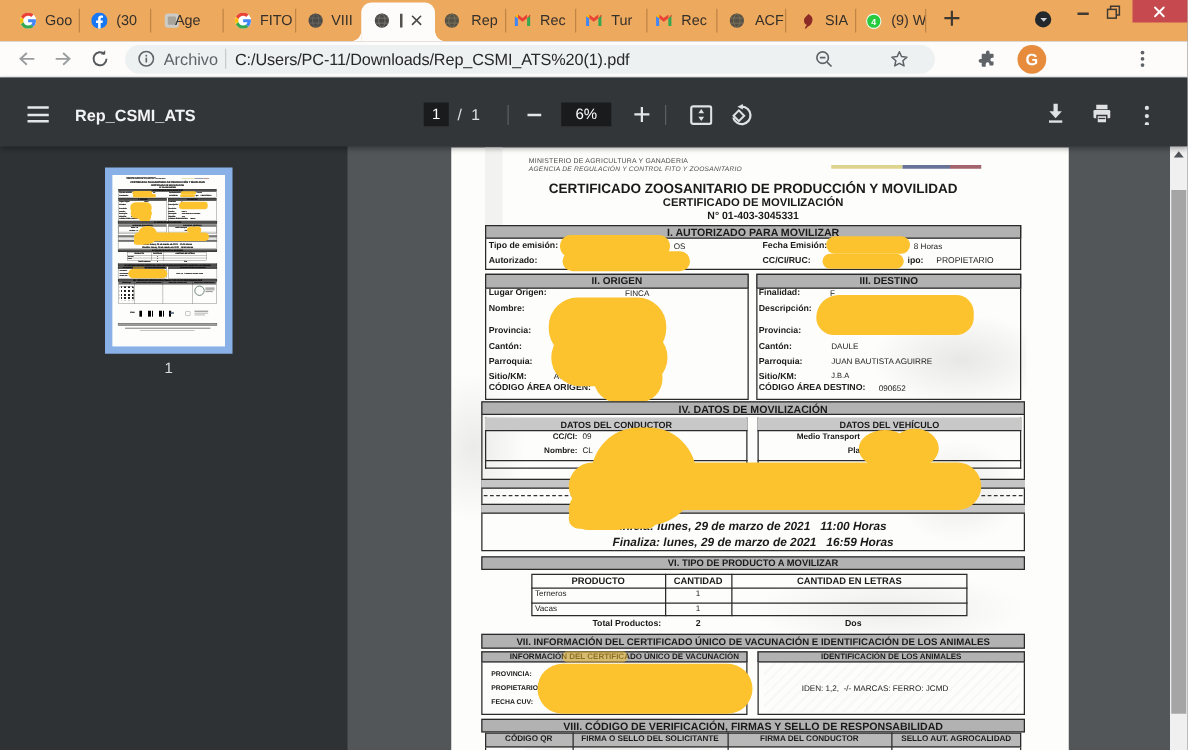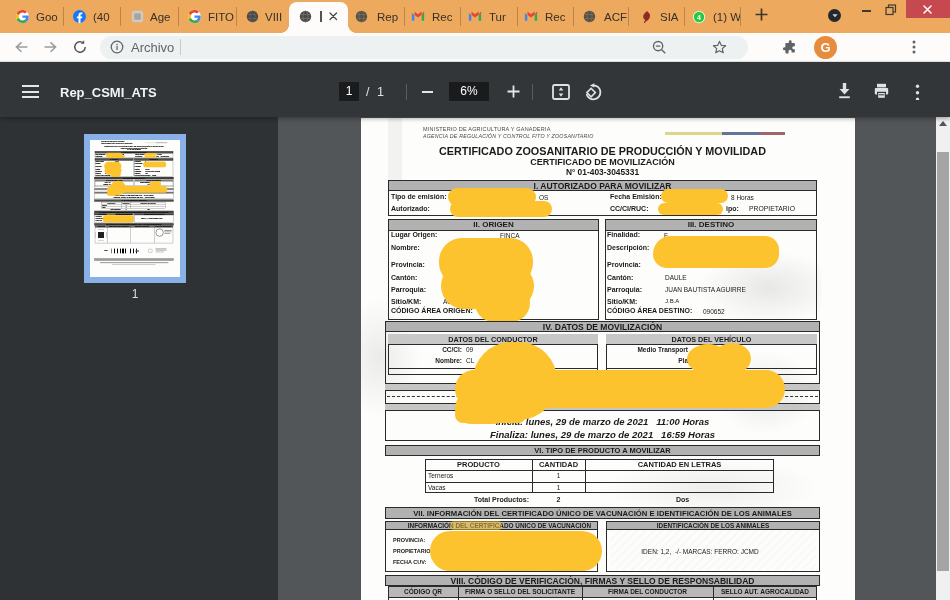--- a/index.html
+++ b/index.html
@@ -71,30 +71,30 @@
       </div>
     <div class="tabtxt" style="left:36px;width:24px;">Goo</div>
     <div class="tabdiv" style="left:63px;"></div>
 
     <div class="tabico" style="left:73px;">
         <svg width="13" height="13" viewBox="0 0 36 36">
           <circle cx="18" cy="18" r="18" fill="#1877F2"></circle>
           <path fill="#fff" d="M25 23l.8-5.2h-5V14.4c0-1.4.7-2.8 2.9-2.8h2.3V7.2S24 6.8 22 6.8c-4.1 0-6.8 2.5-6.8 7v4h-4.6V23h4.6v13h5.6V23z"></path>
         </svg>
       </div>
-    <div class="tabtxt" style="left:93px;width:24px;">(40</div>
+    <div class="tabtxt" style="left:93px;width:24px;">(30</div>
     <div class="tabdiv" style="left:120px;"></div>
 
     <div class="tabico" style="left:131px;">
         <svg width="13" height="13" viewBox="0 0 16 16">
           <rect x="1" y="1" width="14" height="14" rx="3" fill="#cdcbc6"></rect>
           <rect x="4" y="4" width="8" height="8" rx="1" fill="#a8a49c"></rect>
         </svg>
       </div>
-    <div class="tabtxt" style="left:150px;width:25px;">Age</div>
+    <div class="tabtxt" style="left:140px;width:25px;">Age</div>
     <div class="tabdiv" style="left:178px;"></div>
 
     <div class="tabico" style="left:188px;">
         <svg width="13" height="13" viewBox="0 0 48 48">
           <circle cx="24" cy="24" r="24" fill="#fff"></circle>
           <path fill="#EA4335" d="M24 9.5c3.54 0 6.71 1.22 9.21 3.6l6.85-6.85C35.9 2.38 30.47 0 24 0 14.62 0 6.51 5.38 2.56 13.22l7.98 6.19C12.43 13.72 17.74 9.5 24 9.5z"></path>
           <path fill="#4285F4" d="M46.98 24.55c0-1.57-.15-3.09-.38-4.55H24v9.02h12.94c-.58 2.96-2.26 5.48-4.78 7.18l7.73 6c4.51-4.18 7.09-10.36 7.09-17.65z"></path>
           <path fill="#FBBC05" d="M10.53 28.59c-.48-1.45-.76-2.99-.76-4.59s.27-3.14.76-4.59l-7.98-6.19C.92 16.46 0 20.12 0 24c0 3.88.92 7.54 2.56 10.78l7.97-6.19z"></path>
           <path fill="#34A853" d="M24 48c6.48 0 11.93-2.13 15.89-5.81l-7.73-6c-2.15 1.45-4.92 2.3-8.16 2.3-6.26 0-11.57-4.22-13.47-9.91l-7.98 6.19C6.51 42.62 14.62 48 24 48z"></path>
         </svg>
@@ -192,21 +192,21 @@
     <div class="tabtxt" style="left:660px;width:21px;">SIA</div>
     <div class="tabdiv" style="left:684px;"></div>
 
     <div class="tabico" style="left:692px;">
         <svg width="14" height="14" viewBox="0 0 16 16">
           <circle cx="8" cy="8" r="7" fill="#eafff2"></circle>
           <circle cx="8" cy="8" r="6" fill="#27c93f"></circle>
           <text x="8" y="11" font-size="8" font-weight="bold" fill="#fff" text-anchor="middle" font-family="Liberation Sans">4</text>
         </svg>
       </div>
-    <div class="tabtxt" style="left:713px;width:26px;">(1) W</div>
+    <div class="tabtxt" style="left:713px;width:26px;">(9) W</div>
     <div class="tabdiv" style="left:740px;"></div>
 
     <div class="abs" style="left:754px;top:7px;width:16px;height:16px;">
         <svg width="15" height="15" viewBox="0 0 15 15">
           <path d="M7.5 1.5v12M1.5 7.5h12" stroke="#3d382f" stroke-width="1.7"></path>
         </svg>
       </div>
 
     <div class="abs" style="left:828px;top:9px;width:13px;height:13px;border-radius:50%;background:#23282c;"></div>
     <div class="abs" style="left:831.5px;top:13.5px;width:6px;height:4px;">
@@ -251,20 +251,21 @@
     <div class="abs" style="left:0;top:28px;width:950px;height:1px;background:#e4e5e7;"></div>
     <div class="navico" style="left:110px;top:7px;">
         <svg width="14" height="14" viewBox="0 0 16 16">
           <circle cx="8" cy="8" r="6.6" fill="none" stroke="#5f6368" stroke-width="1.4"></circle>
           <rect x="7.3" y="7" width="1.5" height="4.4" fill="#5f6368"></rect>
           <rect x="7.3" y="4.4" width="1.5" height="1.6" fill="#5f6368"></rect>
         </svg>
       </div>
     <div class="abs" style="left:131px;top:7px;font-size:13px;color:#5f6368;">Archivo</div>
     <div class="abs" style="left:180px;top:6px;width:1px;height:16px;background:#c8cbcd;"></div>
+    <div class="abs" style="left:188px;top:7px;font-size:13px;color:#28292b;letter-spacing:-0.1px;">C:/Users/PC-11/Downloads/Rep_CSMI_ATS%20(1).pdf</div>
     <div class="navico" style="left:651px;top:6px;">
         <svg width="16" height="16" viewBox="0 0 18 18">
           <circle cx="8" cy="8" r="5.2" fill="none" stroke="#5f6368" stroke-width="1.5"></circle>
           <path d="M12 12l4 4" stroke="#5f6368" stroke-width="1.5"></path>
           <path d="M5.5 8h5" stroke="#5f6368" stroke-width="1.4"></path>
         </svg>
       </div>
     <div class="navico" style="left:711px;top:6px;">
         <svg width="17" height="17" viewBox="0 0 20 20">
           <path d="M10 2.8l2.1 4.6 5 .5-3.8 3.4 1.1 4.9L10 13.7l-4.4 2.5 1.1-4.9L2.9 7.9l5-.5z" fill="none" stroke="#5f6368" stroke-width="1.4" stroke-linejoin="round"></path>

